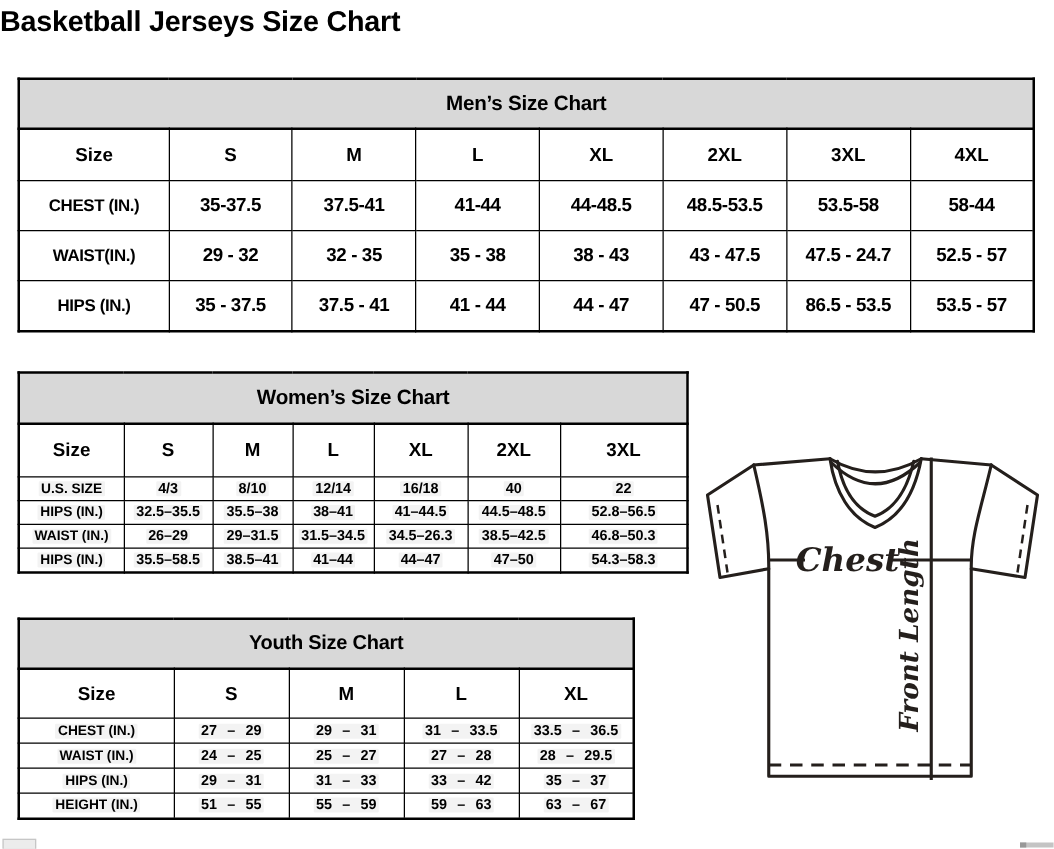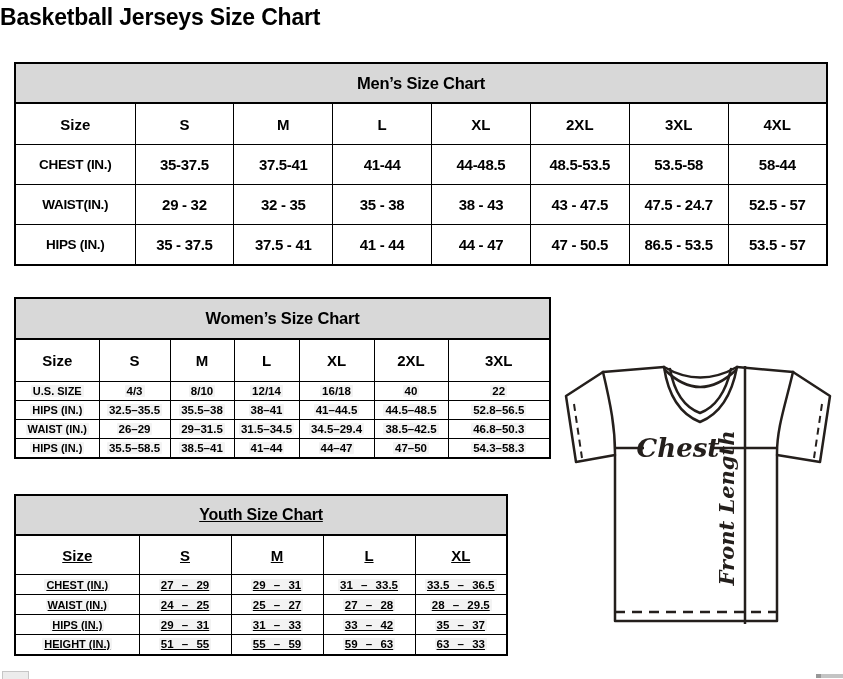--- a/index.html
+++ b/index.html
@@ -24,21 +24,21 @@
   .t-men .row-label{font-size:13.5px;letter-spacing:-0.3px;}
   .t-men .hl{background:none;}
   
   .t-women{left:14px;top:297px;width:537px;border:2px solid #000;}
   .t-women .caption-row th{height:39px;}
   .t-women .headrow th{height:41px;font-size:15px;}
   .t-women tbody tr{height:19px;}
   .t-women td{font-size:11.5px;}
   .t-women .row-label{font-size:11px;}
   
-  .t-youth{left:14px;top:494px;width:494px;border:2px solid #000;text-decoration:underline;}
+  .t-youth{left:14px;top:494px;width:494px;border:2px solid #000;}
   .t-youth .caption-row th{height:38px;font-size:16px;}
   .t-youth .headrow th{height:38px;font-size:15px;}
   .t-youth tbody tr{height:20px;}
   .t-youth td{font-size:11.5px;word-spacing:5px;}
   .t-youth .row-label{font-size:11px;}
   
   .hl{background:#f3f3f3;padding:0 2px;border-radius:1px;}
   
   .jersey{position:absolute;left:560px;top:358px;width:276px;height:272px;}
   .jersey text{
@@ -162,21 +162,21 @@
         <td><span class="hl">38–41</span></td>
         <td><span class="hl">41–44.5</span></td>
         <td><span class="hl">44.5–48.5</span></td>
         <td><span class="hl">52.8–56.5</span></td>
       </tr>
       <tr>
         <th class="row-label"><span class="hl">WAIST (IN.)</span></th>
         <td><span class="hl">26–29</span></td>
         <td><span class="hl">29–31.5</span></td>
         <td><span class="hl">31.5–34.5</span></td>
-        <td><span class="hl">34.5–29.4</span></td>
+        <td><span class="hl">34.5–26.3</span></td>
         <td><span class="hl">38.5–42.5</span></td>
         <td><span class="hl">46.8–50.3</span></td>
       </tr>
       <tr>
         <th class="row-label"><span class="hl">HIPS (IN.)</span></th>
         <td><span class="hl">35.5–58.5</span></td>
         <td><span class="hl">38.5–41</span></td>
         <td><span class="hl">41–44</span></td>
         <td><span class="hl">44–47</span></td>
         <td><span class="hl">47–50</span></td>
@@ -225,21 +225,21 @@
         <td><span class="hl">29 – 31</span></td>
         <td><span class="hl">31 – 33</span></td>
         <td><span class="hl">33 – 42</span></td>
         <td><span class="hl">35 – 37</span></td>
       </tr>
       <tr>
         <th class="row-label"><span class="hl">HEIGHT (IN.)</span></th>
         <td><span class="hl">51 – 55</span></td>
         <td><span class="hl">55 – 59</span></td>
         <td><span class="hl">59 – 63</span></td>
-        <td><span class="hl">63 – 33</span></td>
+        <td><span class="hl">63 – 67</span></td>
       </tr>
     </tbody>
 </table>
 
 <svg class="jersey" viewBox="0 0 276 272">
   <g fill="none" stroke="#241f1c" stroke-width="2.5" stroke-linejoin="round" stroke-linecap="round">
 
     <path d="M104,9 L43,14"></path>
     <path d="M177,9 L233,14"></path>
 

